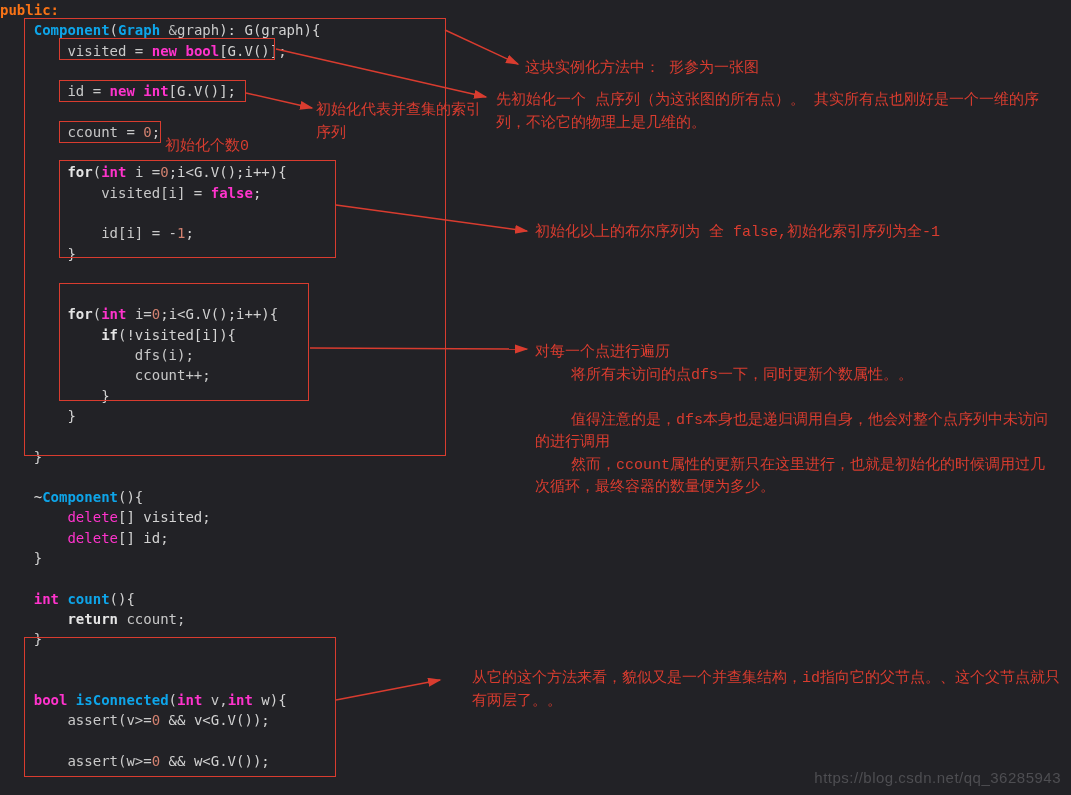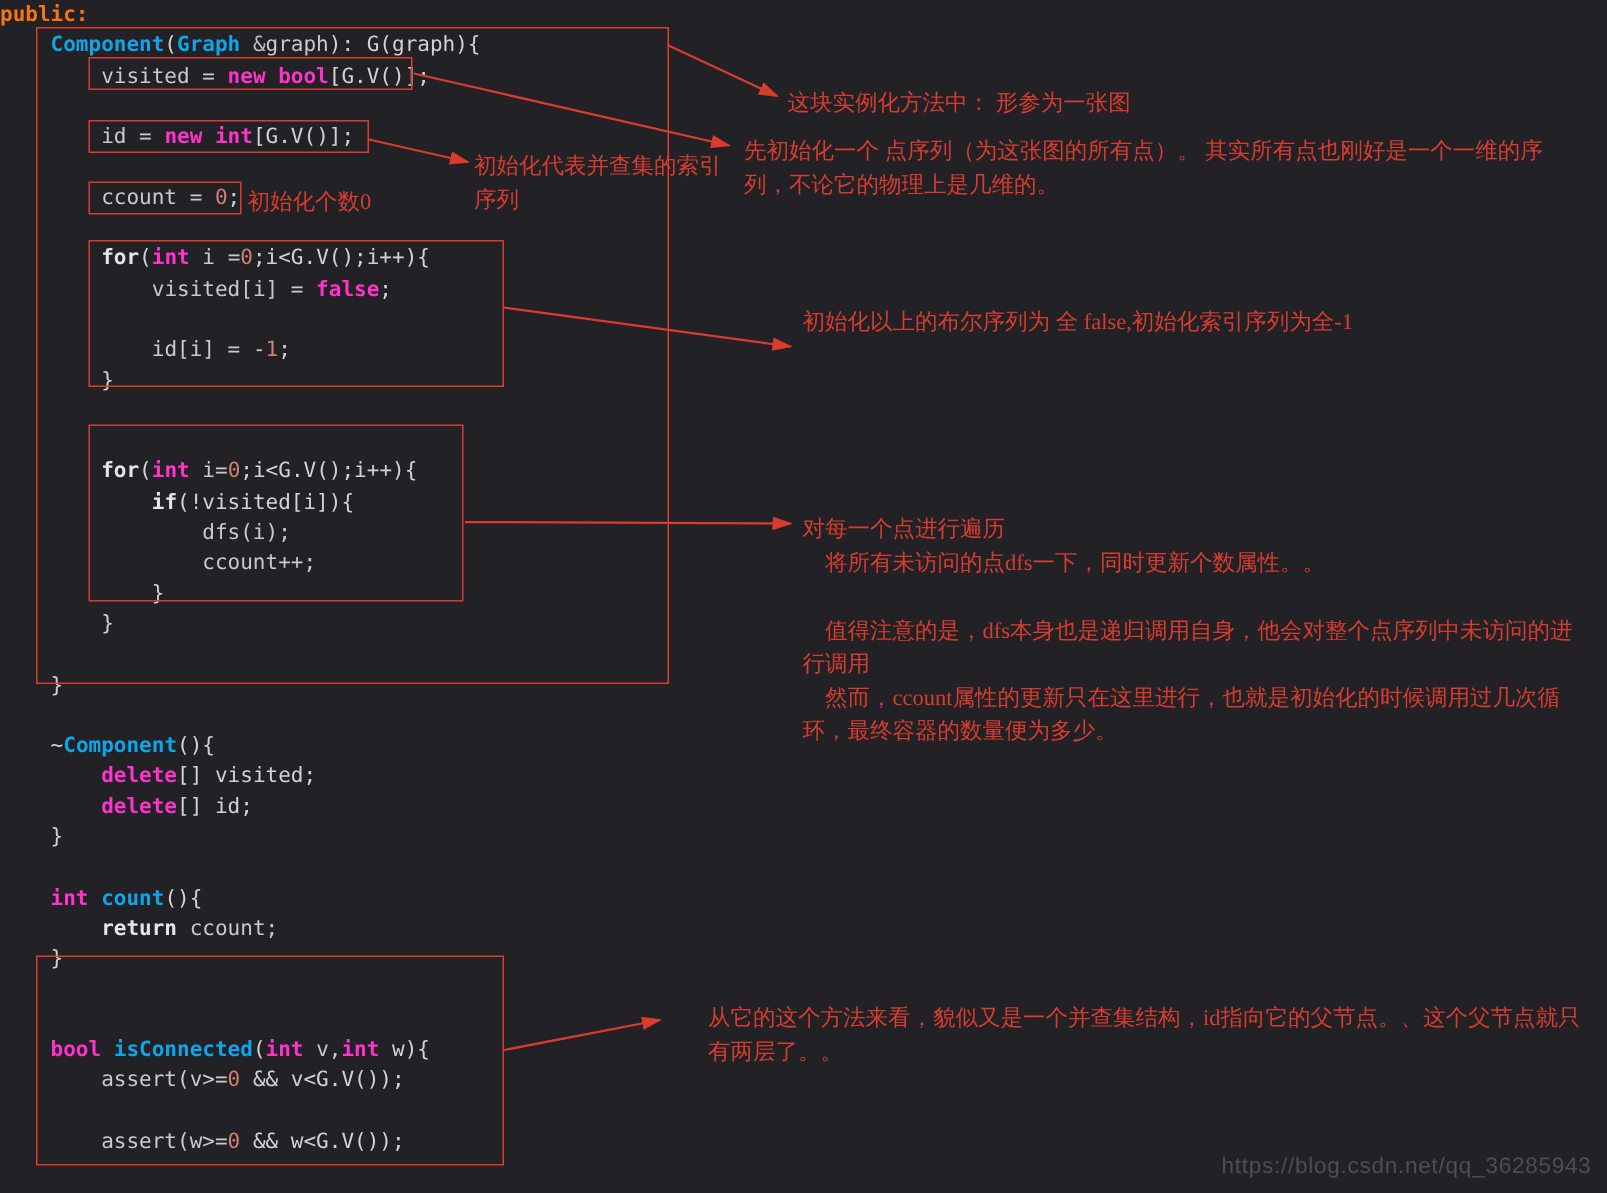--- a/index.html
+++ b/index.html
@@ -11,21 +11,21 @@
     line-height: 1.45;
     width: 1071px;
     height: 795px;
     position: relative;
     overflow: hidden;
   }
   .kw-public { color: #f97316; font-weight: bold; }
   .kw-type { color: #ff33cc; font-weight: bold; }
   .kw-new { color: #ff33cc; font-weight: bold; }
   .kw-ctrl { color: #e5e5e5; font-weight: bold; }
-  .kw-del { color: #ff33cc; font-weight: bold; }
+  .kw-del { color: #ff33cc; font-weight: normal; }
   .kw-bool { color: #ff33cc; font-weight: bold; }
   .fn { color: #0ea5e9; font-weight: bold; }
   .sym { color: #bdbdbd; }
   .num { color: #d2816f; }
   .var { color: #c9c9c9; }
   .punct { color: #d2d2d2; }
   pre {
     margin: 0;
     padding: 0;
     white-space: pre;
@@ -36,21 +36,21 @@
     top: 0px;
   }
   .red-box {
     position: absolute;
     border: 1px solid #d93c2f;
     pointer-events: none;
   }
   .annot {
     position: absolute;
     color: #d93c2f;
-    font-family: Liberation Serif, serif;
+    font-family: Liberation Mono, monospace;
     font-size: 15px;
     line-height: 1.5;
   }
   .watermark {
     position: absolute;
     bottom: 6px;
     right: 10px;
     color: #4e4e52;
     font-family: sans-serif;
     font-size: 15px;
@@ -115,22 +115,22 @@
 <div class="red-box" style="left:59px; top:38px; width:214px; height:20px;"></div>
 <div class="red-box" style="left:59px; top:80px; width:185px; height:20px;"></div>
 <div class="red-box" style="left:59px; top:121px; width:100px; height:20px;"></div>
 <div class="red-box" style="left:59px; top:160px; width:275px; height:96px;"></div>
 <div class="red-box" style="left:59px; top:283px; width:248px; height:116px;"></div>
 <div class="red-box" style="left:24px; top:637px; width:310px; height:138px;"></div>
 
 <div class="annot" style="left:525px; top:58px;">这块实例化方法中：   形参为一张图</div>
 <div class="annot" style="left:496px; top:90px; width:560px;">先初始化一个  点序列（为这张图的所有点）。   其实所有点也刚好是一个一维的序列，不论它的物理上是几维的。</div>
 <div class="annot" style="left:316px; top:100px; width:170px;">初始化代表并查集的索引序列</div>
-<div class="annot" style="left:165px; top:124px;">初始化个数0</div>
-<div class="annot" style="left:535px; top:204px; width:500px;">初始化以上的布尔序列为  全 false,初始化索引序列为全-1</div>
+<div class="annot" style="left:165px; top:136px;">初始化个数0</div>
+<div class="annot" style="left:535px; top:222px; width:500px;">初始化以上的布尔序列为  全 false,初始化索引序列为全-1</div>
 <div class="annot" style="left:535px; top:342px; width:520px; white-space:pre-wrap;">对每一个点进行遍历
     将所有未访问的点dfs一下，同时更新个数属性。。
 
     值得注意的是，dfs本身也是递归调用自身，他会对整个点序列中未访问的进行调用
     然而，ccount属性的更新只在这里进行，也就是初始化的时候调用过几次循环，最终容器的数量便为多少。</div>
 <div class="annot" style="left:448px; top:668px; width:590px;margin-left:24px;">从它的这个方法来看，貌似又是一个并查集结构，id指向它的父节点。、这个父节点就只有两层了。。</div>
 
 <svg class="arrows">
   <defs>
     <marker id="ah" markerWidth="10" markerHeight="10" refX="8" refY="3" orient="auto">

